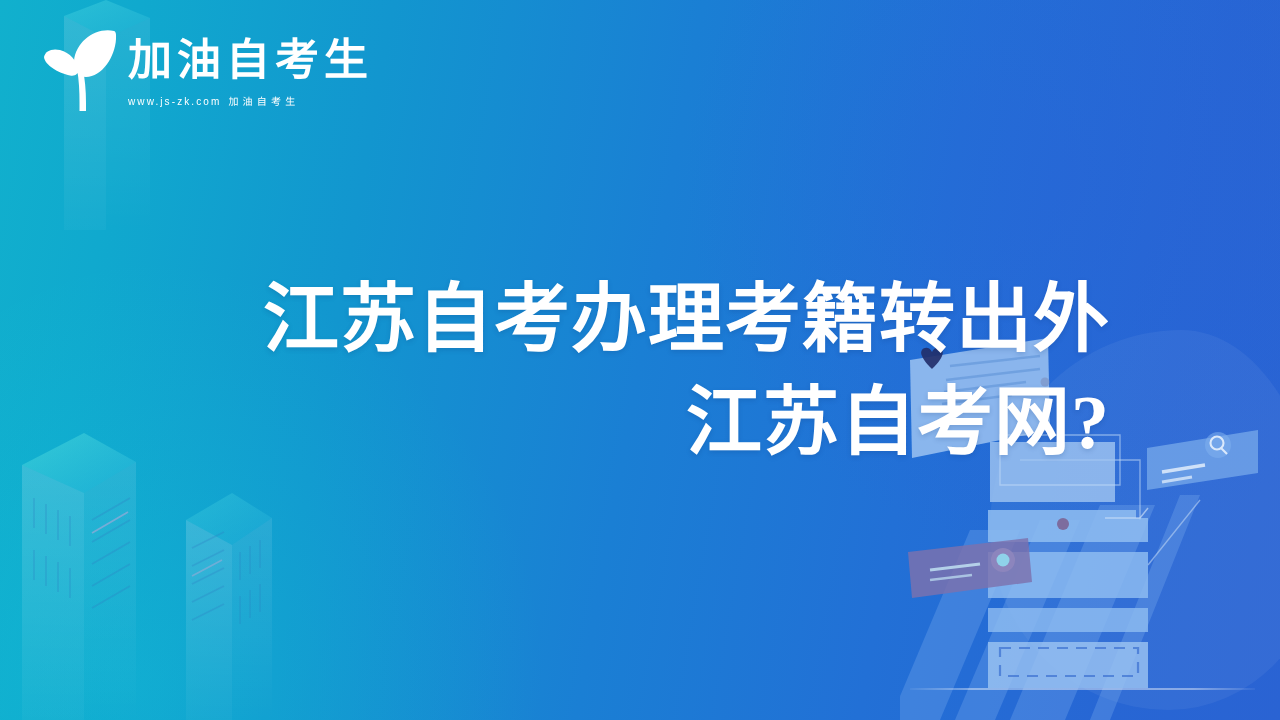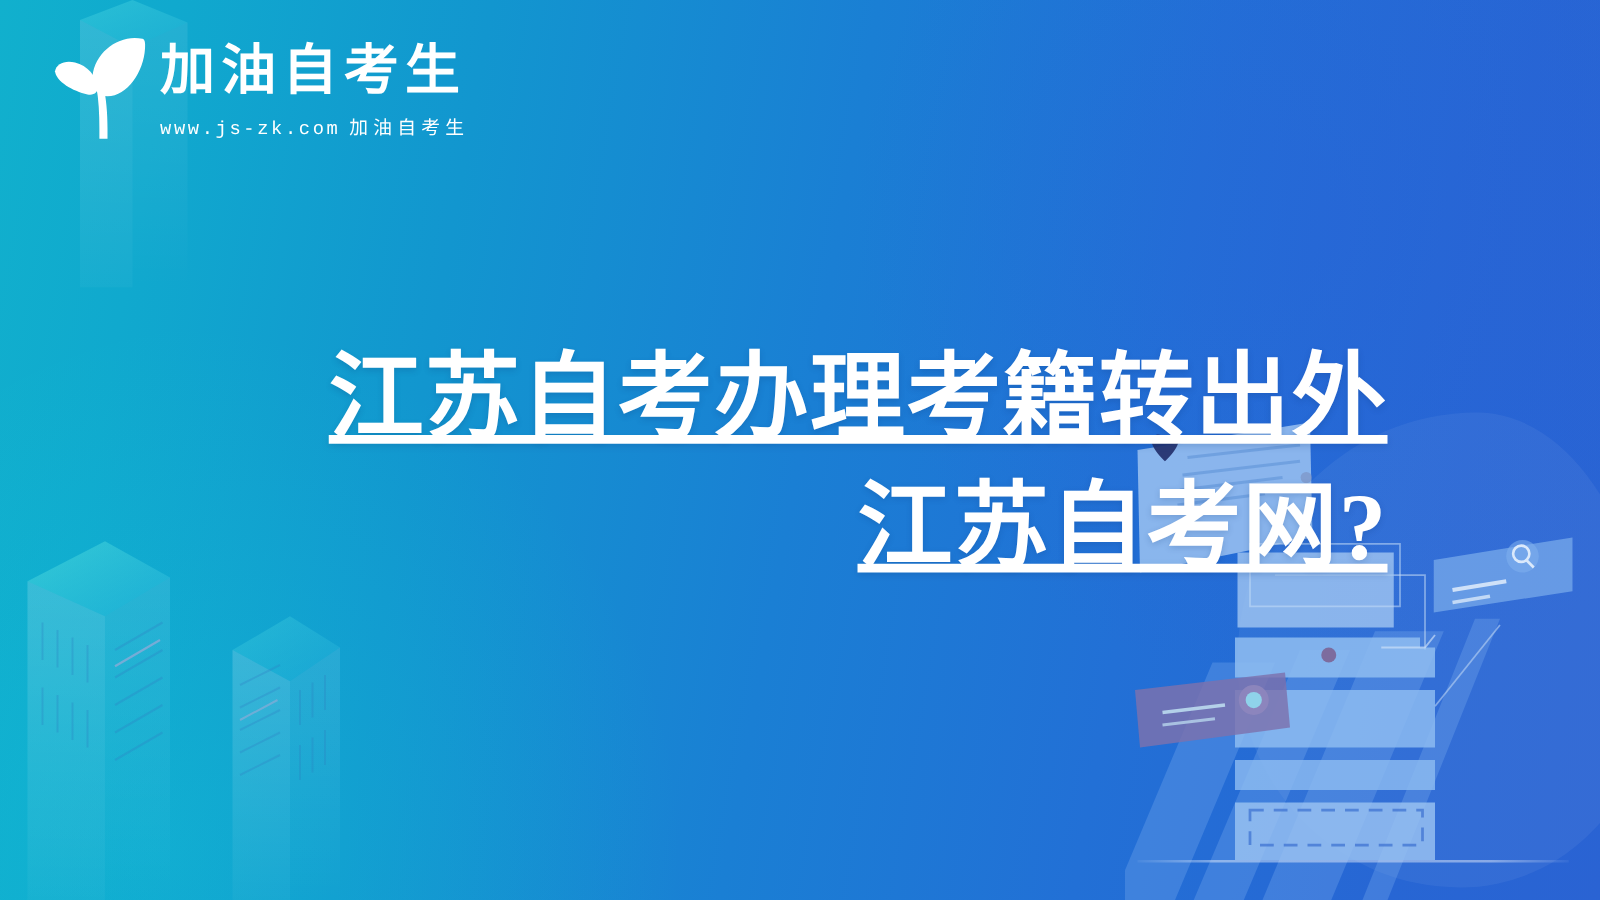--- a/index.html
+++ b/index.html
@@ -88,43 +88,42 @@
     font-size: 44px;
     line-height: 1.0;
     font-weight: 700;
     letter-spacing: 5px;
     white-space: nowrap;
     font-family: "Liberation Sans", "DejaVu Sans", sans-serif;
   }
   .logo-sub {
     margin-top: 11px;
     color: #ffffff;
-    font-size: 15px;
+    font-size: 10px;
     letter-spacing: 2.1px;
     white-space: nowrap;
-    font-family: Liberation Mono, monospace;
+    font-family: Liberation Sans, sans-serif;
   }
   .logo-sub .cn { letter-spacing: 4.2px; margin-left: 7px; }
 
   
   .headline {
     position: absolute;
     left: 150px;
     top: 268px;
     width: 960px;
     text-align: right;
     color: #ffffff;
     font-family: "Liberation Serif", "DejaVu Serif", serif;
     font-weight: 700;
     font-size: 76px;
     line-height: 1.36;
     letter-spacing: 1px;
     text-shadow: 0 2px 5px rgba(10,50,110,0.18);
     z-index: 6;
-    text-decoration: underline;
   }
   .headline .ln { display: block; }
 
   
   .buildings { position: absolute; left: 0; bottom: 0; width: 480px; height: 300px; }
   .buildings svg { display: block; }
 
   
   .logo-building { position: absolute; left: 44px; top: 0; }
   .logo-building svg { display: block; }

